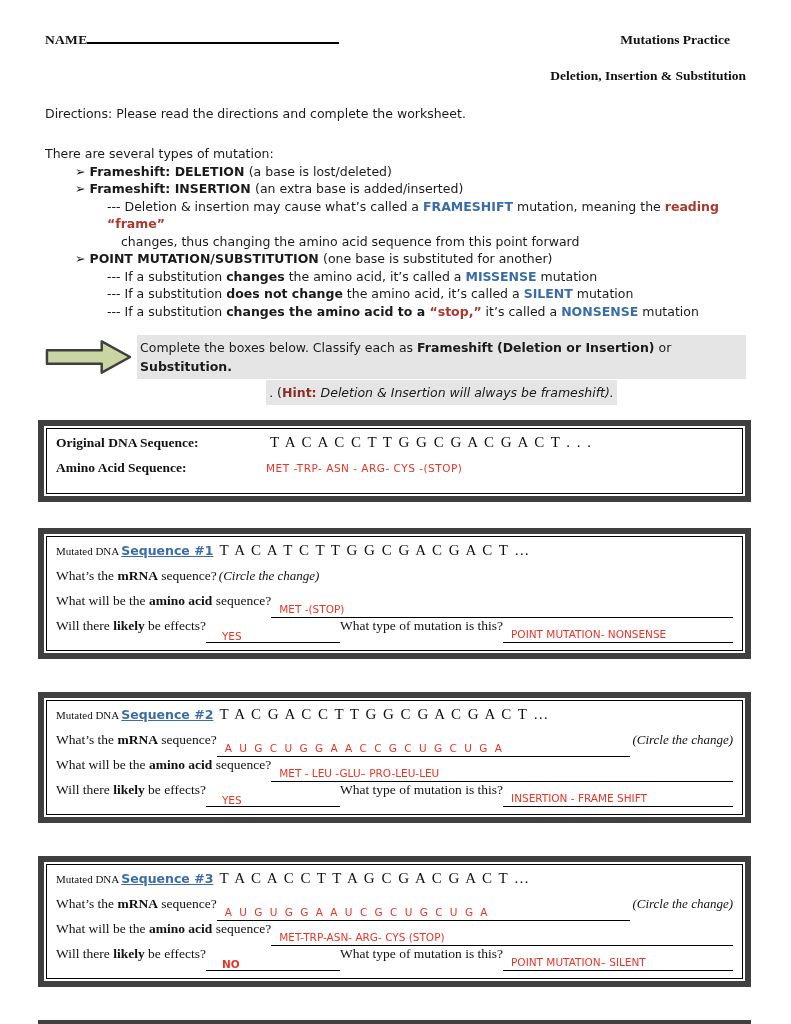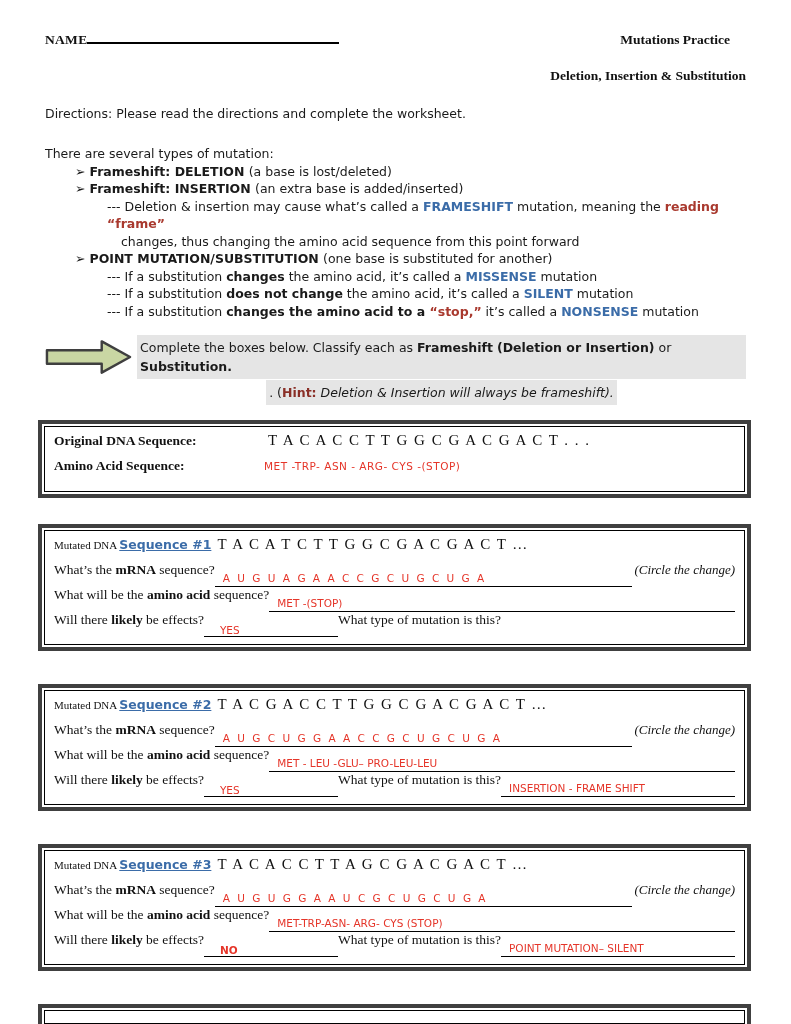--- a/index.html
+++ b/index.html
@@ -35,21 +35,21 @@
   .callout{margin-top:15px;display:flex;align-items:flex-start;}
   .arrow-wrap{flex:0 0 auto;margin-top:3px;}
   .hl-block{margin-left:4px;flex:1;text-align:center;}
   .hl{background:#e5e5e5;display:inline;padding:3px 3px;line-height:19px;}
   .hl-line1{display:inline-block;text-align:left;}
   .hl-line2{display:inline-block;margin-top:1px;}
   .hint{font-weight:bold;color:#8a2f27;}
   .ital{font-style:italic;}
   
   .seqbox{
-    border:4px solid #404040;
+    border:6px solid #404040;
     box-shadow:inset 0 0 0 2px #fff,inset 0 0 0 3px #000;
     box-sizing:border-box;
     margin-left:-7px;margin-right:-5px;
     padding:8px 12px 10px 12px;
     background:#fff;
   }
   .origbox{margin-top:15px;}
   .mutbox{margin-top:33px;}
   .box1{margin-top:26px;}
   .orow{display:flex;align-items:baseline;height:26px;}
@@ -141,37 +141,37 @@
     </div>
 
     <div class="seqbox mutbox box1">
       <div class="mrow mtitle">
         <span class="title-pre">Mutated DNA</span>
         <span class="seqnum">Sequence #1</span>
         <span class="dna">T A C A T C T T G G C G A C G A C T …</span>
       </div>
       <div class="mrow">
         <span class="q"><span>What’s the </span><span class="b">mRNA</span><span> sequence?</span></span>
-        <span class="fill">
-            <span class="red seqred">A U G U A G A A C C G C U G C U G A</span>
-          </span>
         <span class="circle-note">(Circle the change)</span>
       </div>
       <div class="mrow">
         <span class="q"><span>What will be the </span><span class="b">amino acid</span><span> sequence?</span></span>
         <span class="fill">
             <span class="red">MET -(STOP)</span>
           </span>
       </div>
       <div class="mrow">
         <span class="q"><span>Will there </span><span class="b">likely</span><span> be effects?</span></span>
         <span class="fill-short">
             <span class="red">YES</span>
           </span>
         <span class="q">What type of mutation is this?</span>
+        <span class="fill">
+            <span class="red">POINT MUTATION- NONSENSE</span>
+          </span>
       </div>
     </div>
 
     <div class="seqbox mutbox">
       <div class="mrow mtitle">
         <span class="title-pre">Mutated DNA</span>
         <span class="seqnum">Sequence #2</span>
         <span class="dna">T A C G A C C T T G G C G A C G A C T …</span>
       </div>
       <div class="mrow">

